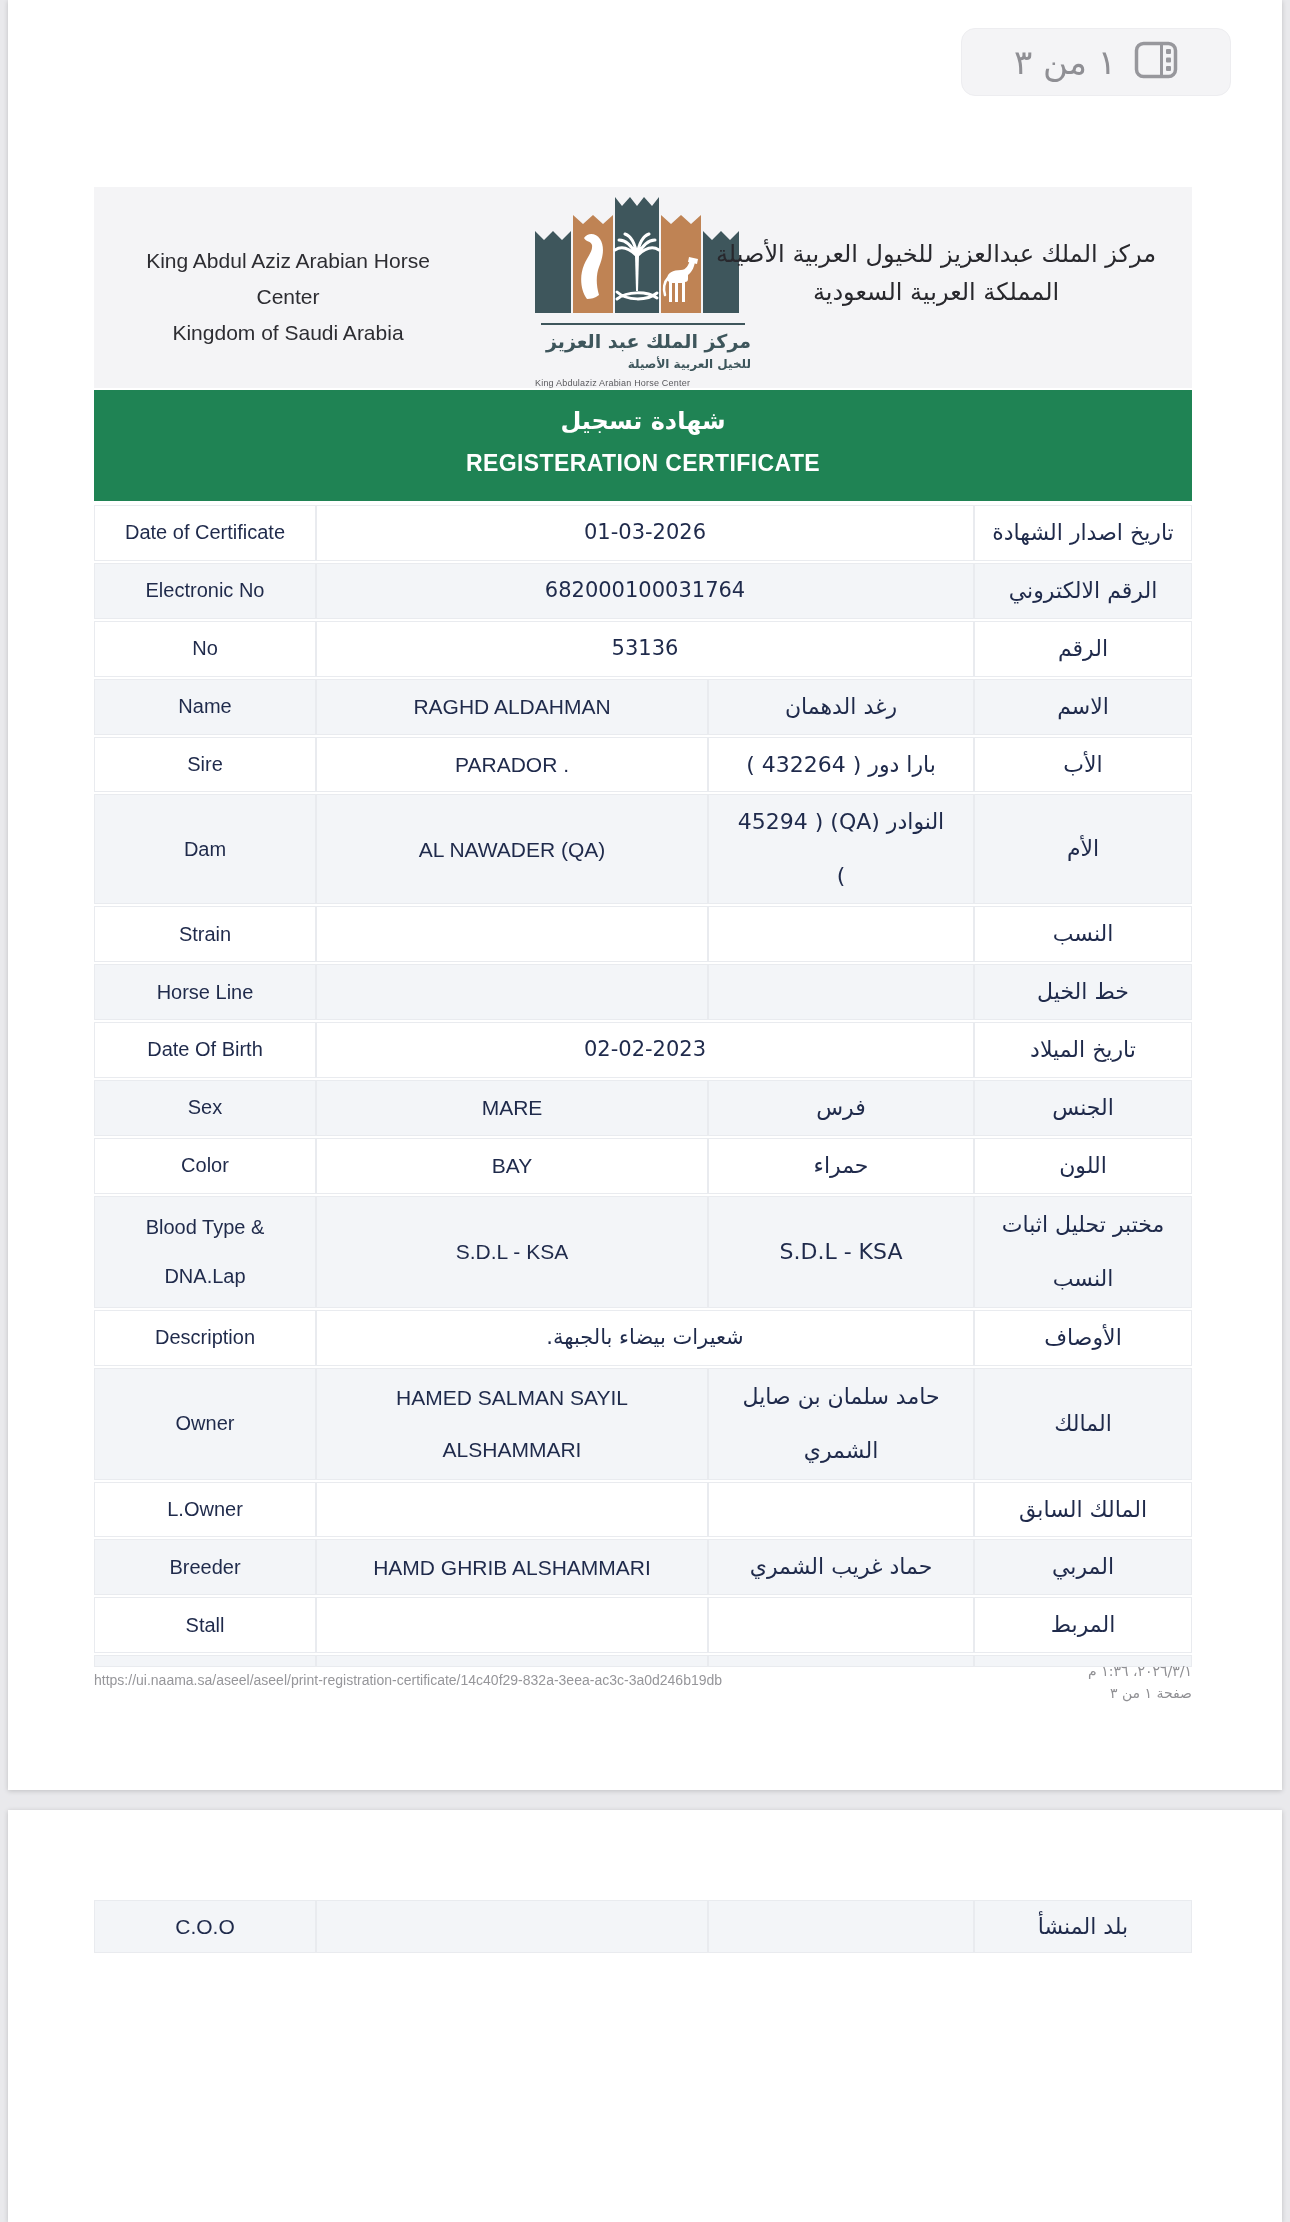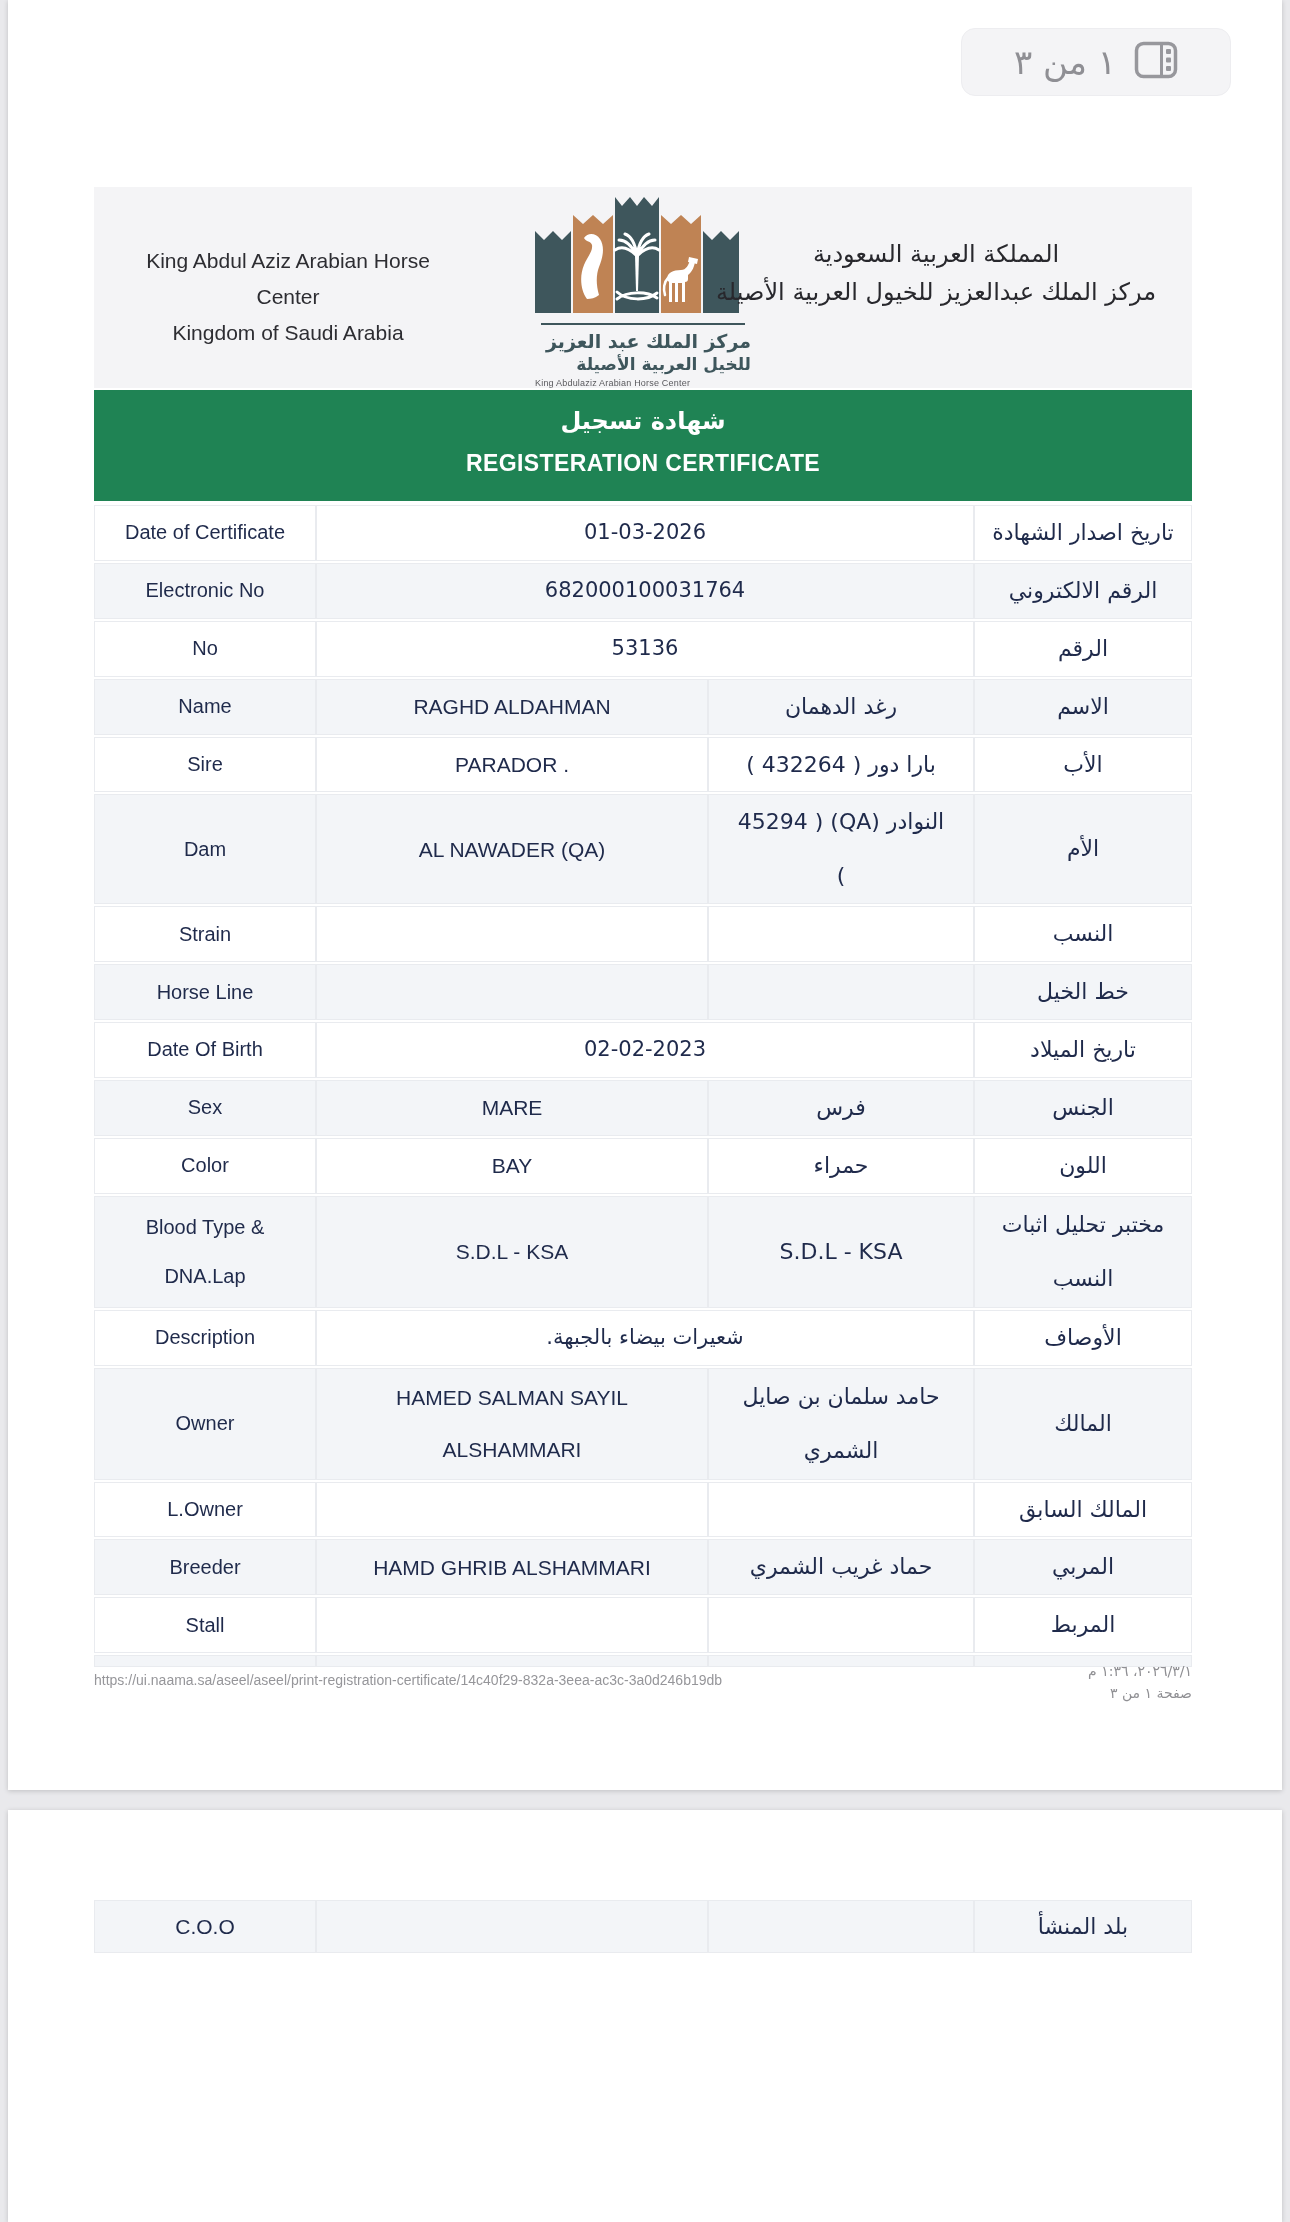--- a/index.html
+++ b/index.html
@@ -23,21 +23,21 @@
             font-size:21px; color:#2d2d32; line-height:36px; }
   .hdr-ar { position:absolute; right:16px; top:48px; width:480px; text-align:center;
             direction:rtl; font-family:"DejaVu Sans",sans-serif;
             font-size:24px; color:#28282d; line-height:38px; }
   .logo { position:absolute; left:50%; transform:translateX(-50%); top:8px; width:216px;
           }
   .logo-rule { width:204px; height:2px; background:#3e565c; margin:6px auto 4px auto; }
   .logo-ar1 { font-family:"DejaVu Sans",sans-serif; direction:rtl; font-weight:bold;
               font-size:19px; color:#3e565c; line-height:24px; }
   .logo-ar2 { font-family:"DejaVu Sans",sans-serif; direction:rtl; font-weight:bold;
-              font-size:17px; color:#3e565c; line-height:22px; }
+              font-size:12px; color:#3e565c; line-height:22px; }
   .logo-en  { font-size:9px; color:#5a5a5e; margin-top:3px; letter-spacing:0.2px; }
 
   
   .banner { position:absolute; left:86px; top:390px; width:1098px; height:111px;
             background:#1f8354; text-align:center; color:#fff; }
   .banner-ar { font-family:"DejaVu Sans",sans-serif; direction:rtl; font-weight:bold;
                font-size:24px; padding-top:17px; }
   .banner-en { font-weight:bold; font-size:23px; letter-spacing:0.4px; margin-top:15px; }
 
   
@@ -117,22 +117,22 @@
           <path d="M154,62 L163,64 L162,69 L153,67 Z" fill="#fff"></path>
           <path d="M133,83 C129,87 128,94 130,100" stroke="#fff" stroke-width="2.5" fill="none" stroke-linecap="round"></path>
         </svg>
         <div class="logo-rule"></div>
         <div class="logo-ar1">مركز الملك عبد العزيز</div>
         <div class="logo-ar2">للخيل العربية الأصيلة</div>
         <div class="logo-en">King Abdulaziz Arabian Horse Center</div>
       </div>
 
       <div class="hdr-ar">
+        <div>مركز الملك عبدالعزيز للخيول العربية الأصيلة</div>
         <div>المملكة العربية السعودية</div>
-        <div>مركز الملك عبدالعزيز للخيول العربية الأصيلة</div>
       </div>
     </div>
 
     <div class="banner">
       <div class="banner-ar">شهادة تسجيل</div>
       <div class="banner-en">REGISTERATION CERTIFICATE</div>
     </div>
 
     <table class="ct">
       <colgroup>

